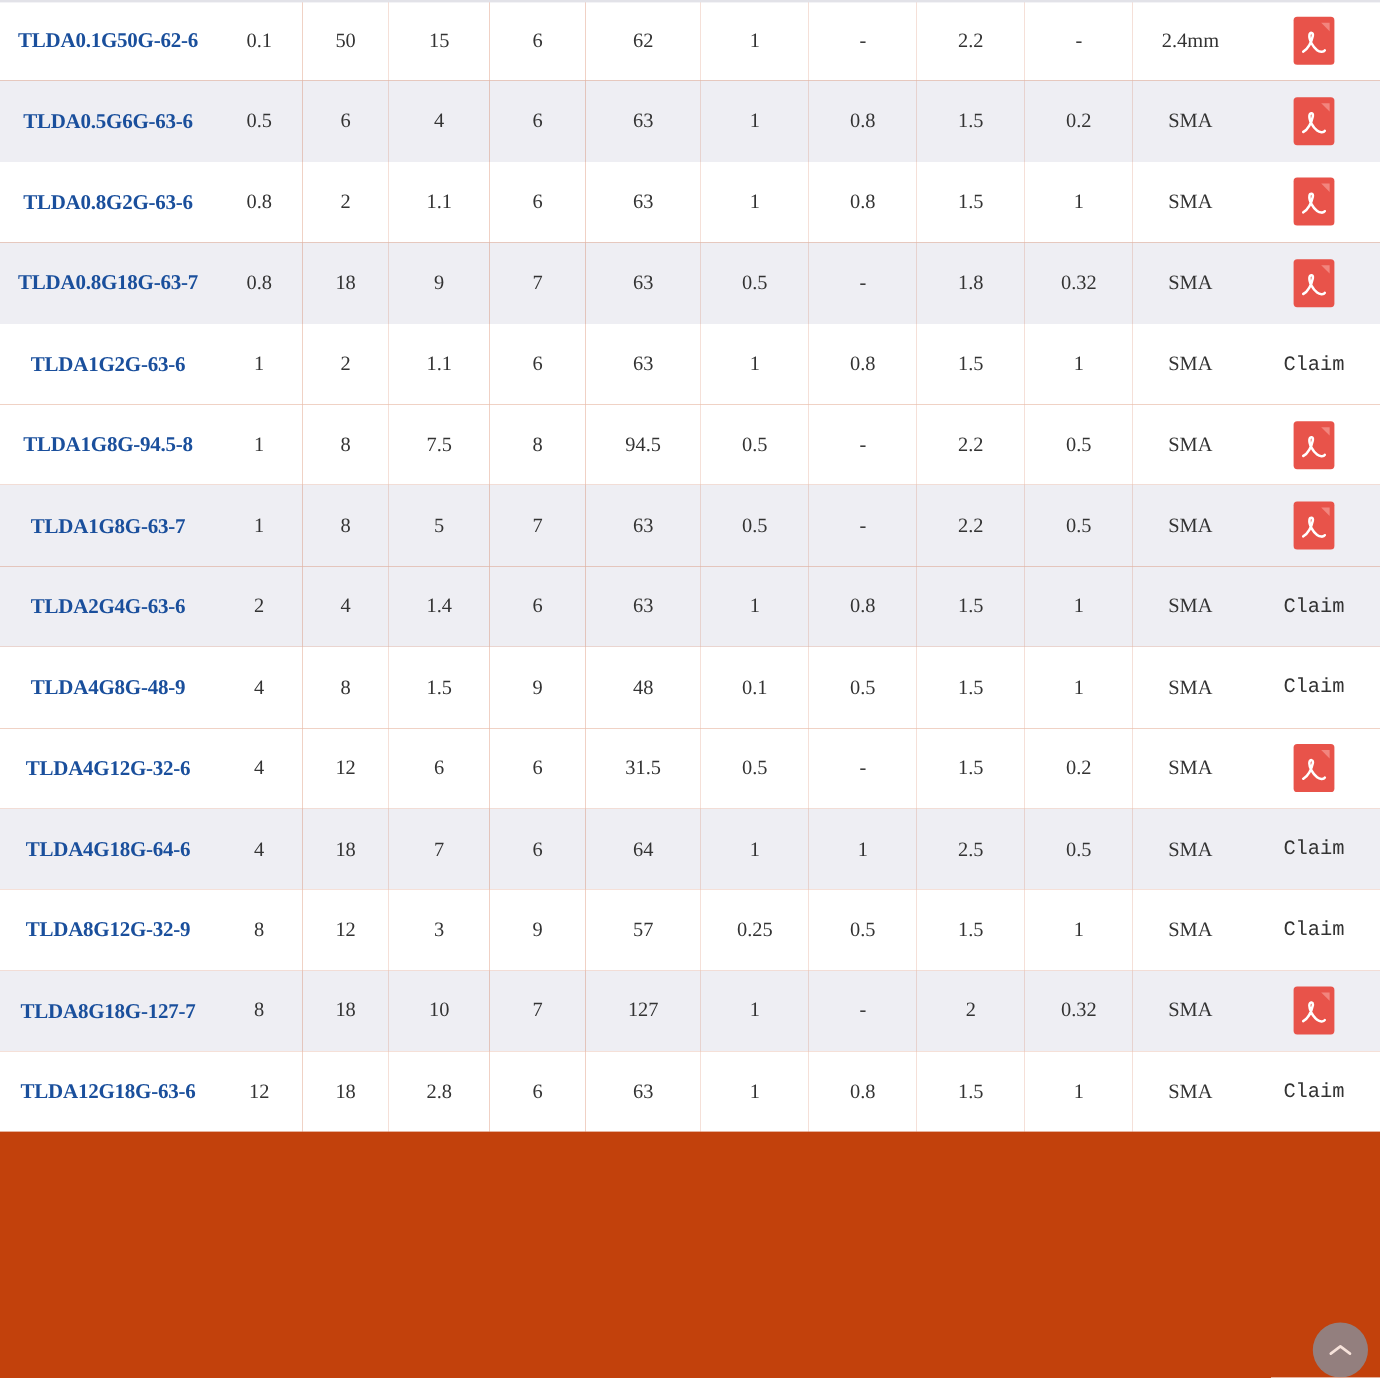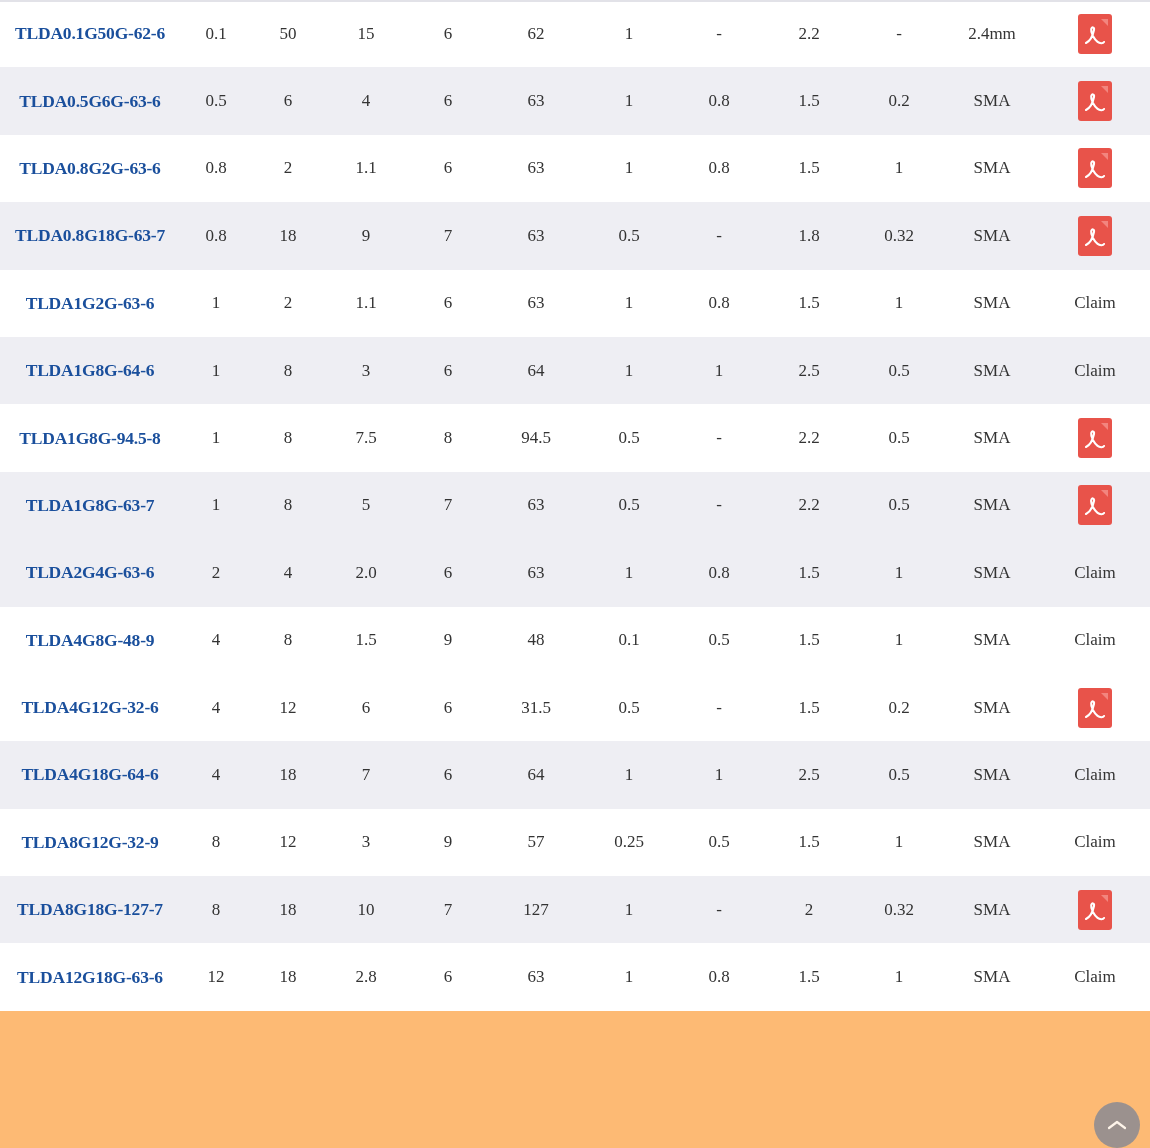--- a/index.html
+++ b/index.html
@@ -7,21 +7,21 @@
     margin: 0;
     padding: 0;
     background: #ffffff;
     font-family: "Liberation Serif", serif;
   }
   #page {
     width: 1150px;
     height: 1148px;
     position: relative;
     overflow: hidden;
-    background: #fdba74;
+    background: #c2410c;
   }
   table.product-table {
     width: 1150px;
     border-collapse: collapse;
     table-layout: fixed;
   }
   table.product-table tr {
     height: 67.4px;
   }
   table.product-table tr.row-odd {
@@ -58,21 +58,21 @@
     display: inline-block;
     width: 36px;
     height: 42px;
     position: relative;
     vertical-align: middle;
   }
   .pdf-icon svg { display: block; }
   .claim-text {
     font-size: 17px;
     color: #333333;
-    font-family: Liberation Serif, serif;
+    font-family: Liberation Mono, monospace;
   }
   
   .top-line {
     position: absolute;
     top: 0;
     left: 0;
     width: 1150px;
     height: 2px;
     background: #e2e2e8;
   }
@@ -178,34 +178,20 @@
           <td style="width: 84px;">1.1</td>
           <td style="width: 80px;">6</td>
           <td style="width: 96px;">63</td>
           <td style="width: 90px;">1</td>
           <td style="width: 90px;">0.8</td>
           <td style="width: 90px;">1.5</td>
           <td style="width: 90px;">1</td>
           <td style="width: 96px;">SMA</td>
           <td class="col-doc" style="width: 110px;"><span class="claim-text">Claim</span></td>
         </tr>
-        <tr class="row-even">
-          <td class="col-model"><a href="#">TLDA1G8G-64-6</a></td>
-          <td style="width: 72px;">1</td>
-          <td style="width: 72px;">8</td>
-          <td style="width: 84px;">3</td>
-          <td style="width: 80px;">6</td>
-          <td style="width: 96px;">64</td>
-          <td style="width: 90px;">1</td>
-          <td style="width: 90px;">1</td>
-          <td style="width: 90px;">2.5</td>
-          <td style="width: 90px;">0.5</td>
-          <td style="width: 96px;">SMA</td>
-          <td class="col-doc" style="width: 110px;"><span class="claim-text">Claim</span></td>
-        </tr>
         <tr class="row-odd">
           <td class="col-model"><a href="#">TLDA1G8G-94.5-8</a></td>
           <td style="width: 72px;">1</td>
           <td style="width: 72px;">8</td>
           <td style="width: 84px;">7.5</td>
           <td style="width: 80px;">8</td>
           <td style="width: 96px;">94.5</td>
           <td style="width: 90px;">0.5</td>
           <td style="width: 90px;">-</td>
           <td style="width: 90px;">2.2</td>
@@ -232,21 +218,21 @@
           <td class="col-doc" style="width: 110px;"><span class="pdf-icon"><svg width="36" height="42" viewBox="0 0 36 42">
                 <rect x="1" y="1" width="34" height="40" rx="3" ry="3" fill="#e8534a"></rect>
                 <path d="M24 6 h7 v7 z" fill="#f2857e"></path>
                 <path d="M9 30 c4 -2 7 -8 8 -13 c0.6 -3 -2.4 -3.6 -2.8 -0.8 c-0.6 4 3 10 6.4 12.6 c2 1.6 5.4 2 6.4 0.2" stroke="#ffffff" stroke-width="2.1" fill="none" stroke-linecap="round" stroke-linejoin="round"></path>
               </svg></span></td>
         </tr>
         <tr class="row-even">
           <td class="col-model"><a href="#">TLDA2G4G-63-6</a></td>
           <td style="width: 72px;">2</td>
           <td style="width: 72px;">4</td>
-          <td style="width: 84px;">2.0</td>
+          <td style="width: 84px;">1.4</td>
           <td style="width: 80px;">6</td>
           <td style="width: 96px;">63</td>
           <td style="width: 90px;">1</td>
           <td style="width: 90px;">0.8</td>
           <td style="width: 90px;">1.5</td>
           <td style="width: 90px;">1</td>
           <td style="width: 96px;">SMA</td>
           <td class="col-doc" style="width: 110px;"><span class="claim-text">Claim</span></td>
         </tr>
         <tr class="row-odd">

